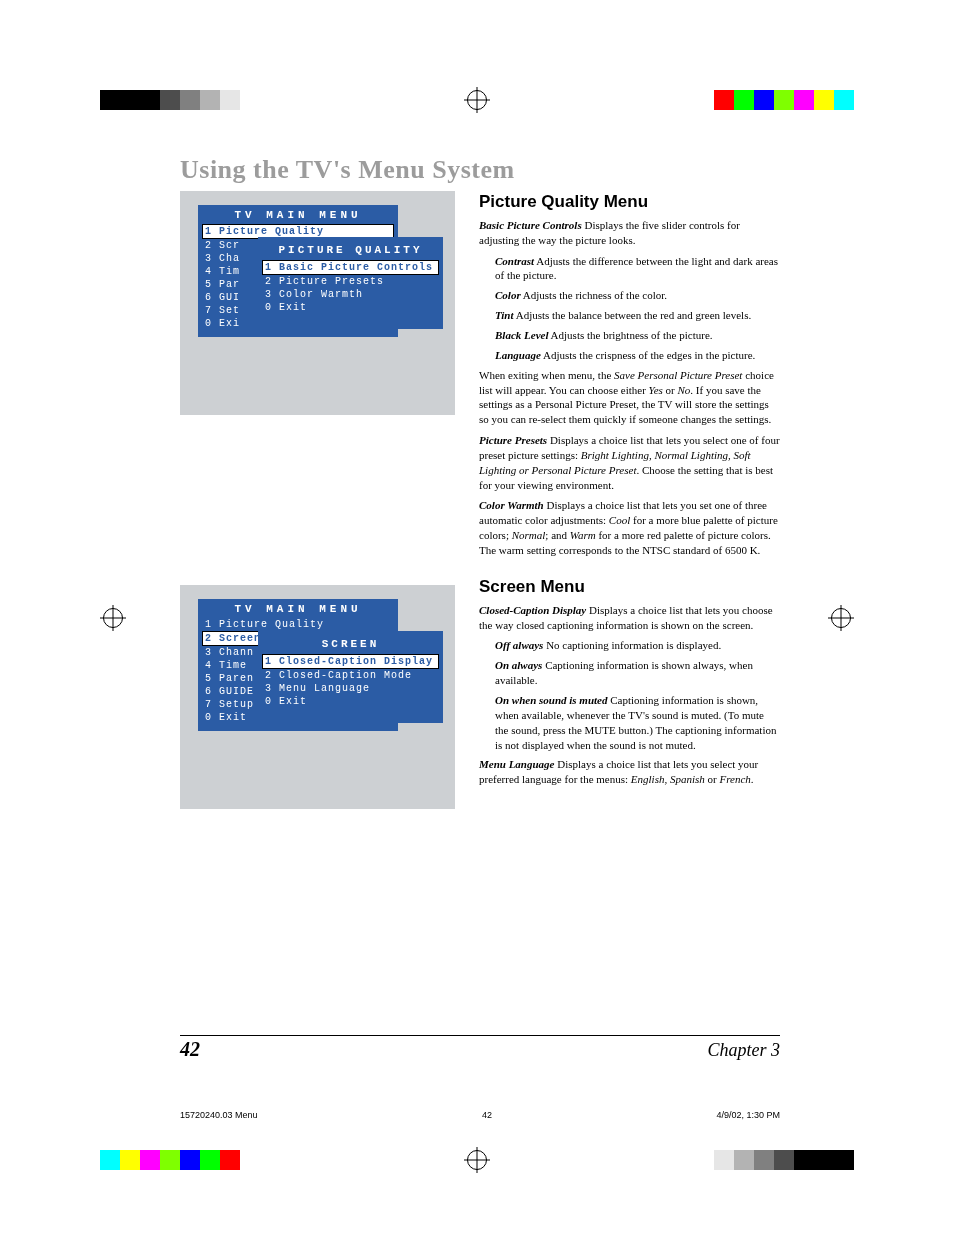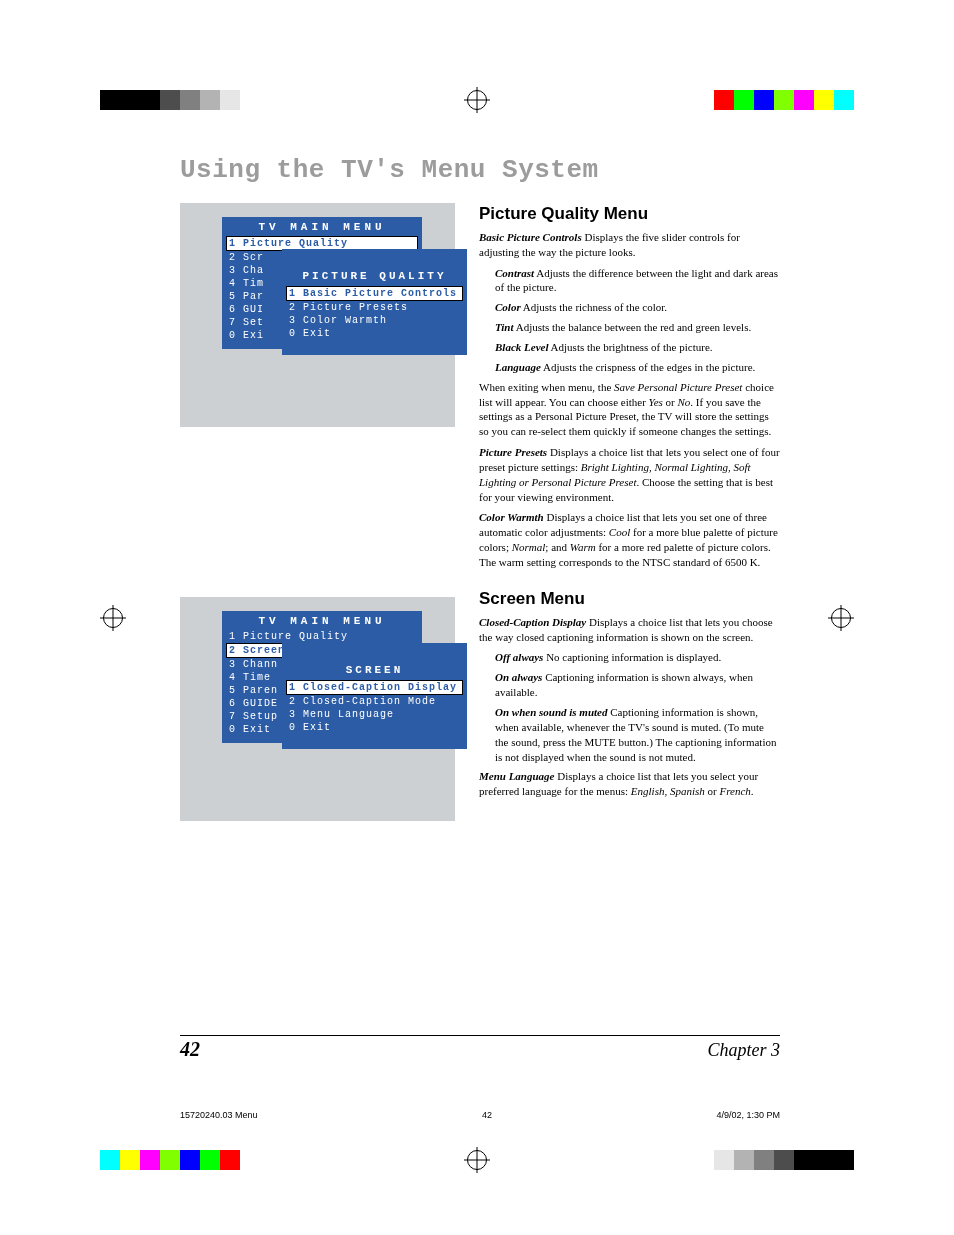--- a/index.html
+++ b/index.html
@@ -47,42 +47,42 @@
   }
   .side-reg.left { left: 103px; }
   .side-reg.right { right: 103px; }
   .page {
     position: absolute;
     top: 155px;
     left: 180px;
     width: 600px;
   }
   .section-title {
-    font-family: Liberation Mono, monospace;
+    font-family: Liberation Serif, serif;
     font-weight: 900;
     font-size: 26px;
     color: #9c9c9c;
     letter-spacing: 0.5px;
-    margin-bottom: 18px;
+    margin-bottom: 6px;
   }
   .two-col {
     display: flex;
     gap: 24px;
   }
   .left-col { width: 275px; flex-shrink: 0; }
   .right-col { flex: 1; font-size: 11px; line-height: 1.35; }
   .tv-block {
     background: #cdd0d3;
     padding: 14px 18px 50px 18px;
     position: relative;
     font-family: 'Courier New', monospace;
     font-size: 10px;
     color: #fff;
   }
-  .tv-menu-container { position: relative; height: 160px; margin-left: 24px; }
+  .tv-menu-container { position: relative; height: 160px; }
   .tv-main {
     position: absolute;
     top: 0; left: 0;
     width: 200px;
     background: #2b5ca5;
     border: 1px solid #2b5ca5;
   }
   .tv-title {
     text-align: center;
     letter-spacing: 4px;
@@ -103,21 +103,21 @@
     position: absolute;
     top: 32px; left: 60px;
     width: 185px;
     background: #2b5ca5;
     border: 1px solid #2b5ca5;
   }
   .tv-sub-title {
     text-align: center;
     letter-spacing: 3px;
     font-size: 11px;
-    padding: 20px 0 4px;
+    padding: 6px 0 4px;
     font-weight: bold;
   }
   .tv-sub-list { padding: 0 4px 14px 4px; }
   .h2 {
     font-family: Verdana, Arial, sans-serif;
     font-size: 17px;
     font-weight: bold;
     margin-bottom: 4px;
   }
   .para { margin-bottom: 6px; }

